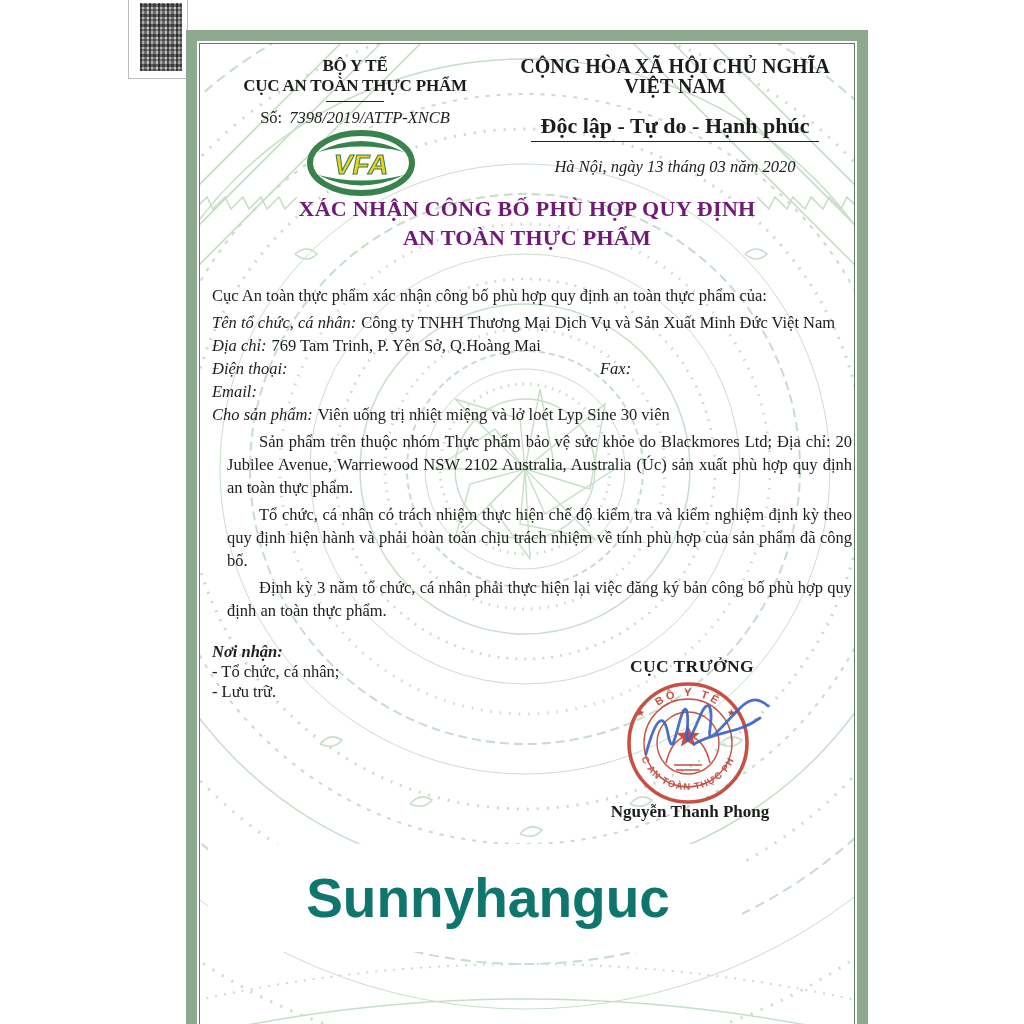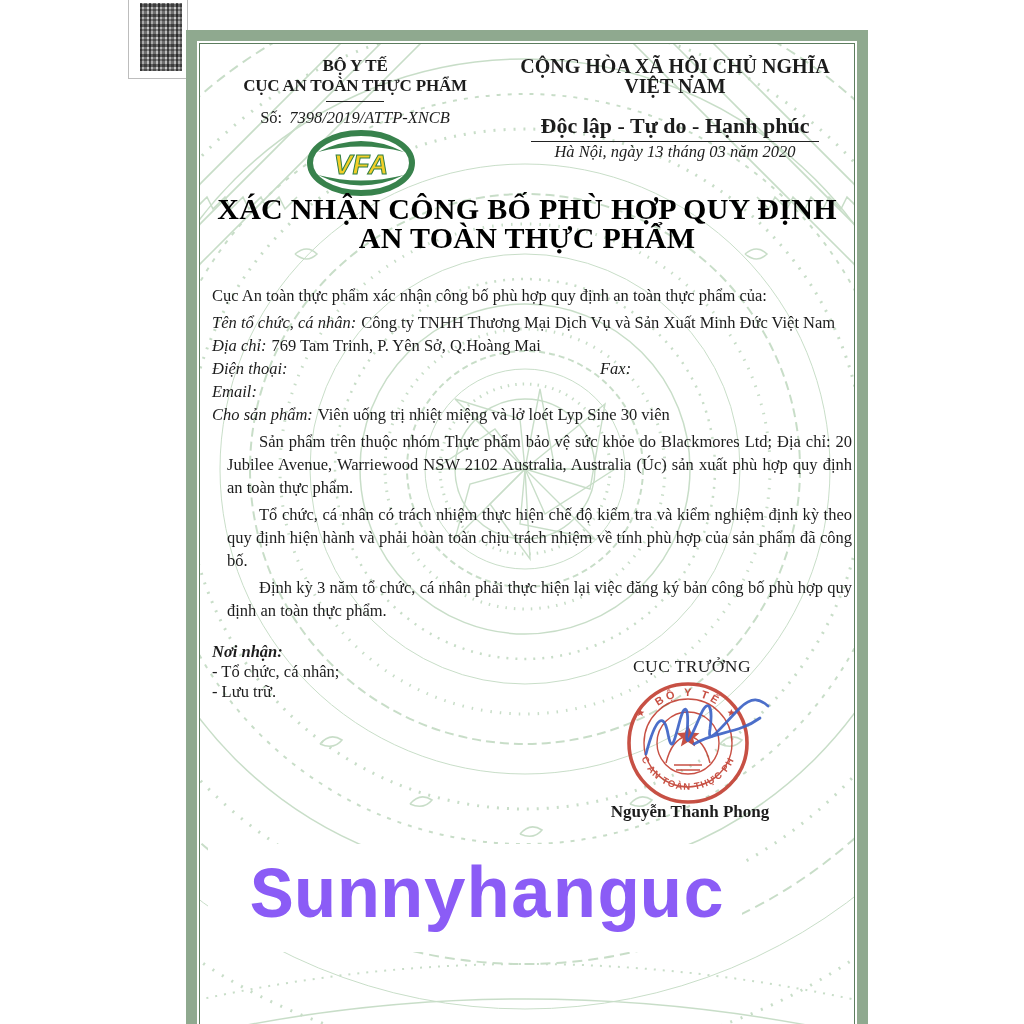--- a/index.html
+++ b/index.html
@@ -29,51 +29,51 @@
   .hdr-left{position:absolute;left:0;top:12px;width:310px;text-align:center;}
   .hdr-left .b{font-weight:bold;font-size:17px;line-height:20px;letter-spacing:-0.2px;}
   .rule-sm{width:58px;border-top:1.6px solid #222;margin:5px auto 6px auto;}
   .num-line{font-size:16.5px;margin-top:2px;}
   .num-line .num{font-style:italic;margin-left:7px;}
 
   .hdr-right{position:absolute;left:310px;top:12px;width:330px;text-align:center;}
   .hdr-right .nation{font-weight:bold;font-size:20px;line-height:20px;}
   .hdr-right .motto{display:inline-block;font-weight:bold;font-size:22px;
         border-bottom:1.6px solid #222;padding:1px 10px 2px 10px;margin-top:16px;}
-  .hdr-right .pdate{font-style:italic;font-size:16.5px;}
+  .hdr-right .pdate{font-style:italic;font-size:16.5px;margin-top:15px;}
 
   .vfa{position:absolute;left:104px;top:84px;}
 
   .title{position:absolute;left:0;top:150px;width:654px;text-align:center;
-         font-weight:bold;color:#000000;font-size:30px;line-height:29px;letter-spacing:0.3px;}
+         font-weight:bold;color:#701a75;font-size:22px;line-height:29px;letter-spacing:0.3px;}
 
   
   .docbody{position:absolute;left:12px;top:240px;width:640px;line-height:23px;}
   .intro{margin:0 0 4px 0;}
   .frow{position:relative;margin:0;}
   .lbl{font-style:italic;}
   .val{margin-left:5px;}
   .fax{position:absolute;left:388px;top:0;}
   .para{text-align:justify;text-indent:32px;margin:4px 0 0 15px;}
 
   
   .recips{position:absolute;left:12px;top:598px;line-height:20px;font-size:16.5px;}
   .recips .rl{font-weight:bold;font-style:italic;}
   .signer-title{position:absolute;left:392px;top:612px;width:200px;text-align:center;
-                font-weight:normal;font-size:17.5px;letter-spacing:0.4px;}
+                font-weight:bold;font-size:17.5px;letter-spacing:0.4px;}
   .seal{position:absolute;left:426px;top:637px;}
   .sig{position:absolute;left:436px;top:642px;}
   .signer-name{position:absolute;left:380px;top:758px;width:220px;text-align:center;
                font-weight:bold;font-size:17px;}
 
   
   .wm-band{position:absolute;left:8px;top:800px;width:534px;height:108px;background:#ffffff;
            display:flex;align-items:center;justify-content:center;border-radius:4px;}
-  .wm-text{font-family:Liberation Mono, monospace;font-weight:bold;font-size:72px;
-           color:#8b5cf6;letter-spacing:0px;padding-left:26px;}
+  .wm-text{font-family:Liberation Sans, sans-serif;font-weight:bold;font-size:55px;
+           color:#0f766e;letter-spacing:0px;padding-left:26px;}
 </style>
 </head>
 <body>
 
 <div class="page">
 
   <div class="stamp">
     <div class="noise"></div>
   </div>
 

